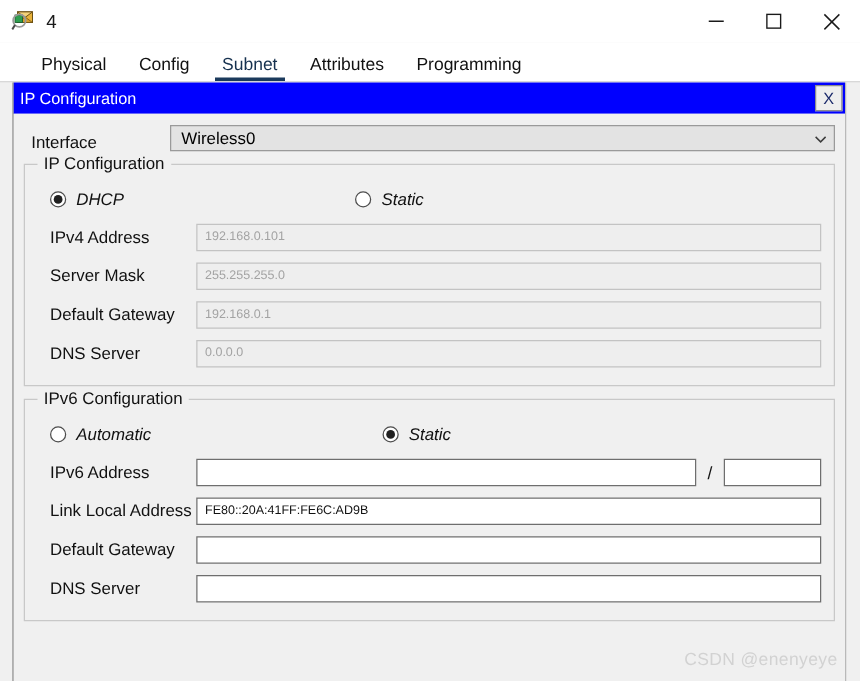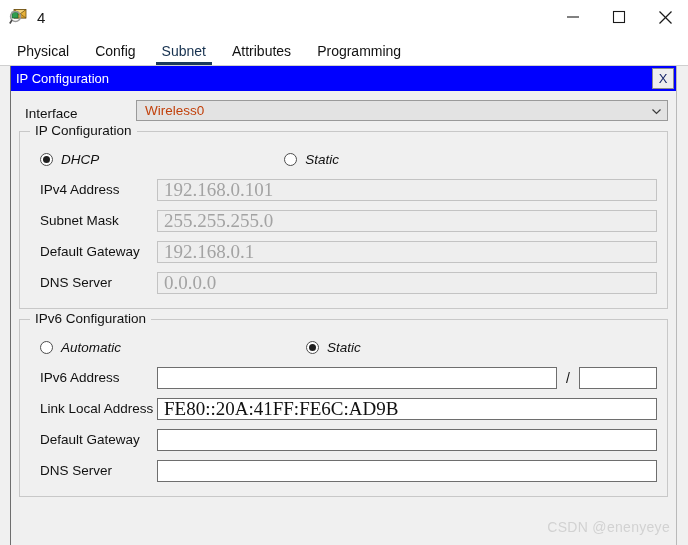--- a/index.html
+++ b/index.html
@@ -67,21 +67,21 @@
     background: transparent;
     border: none;
     cursor: default;
   }
   .win-btn svg { display: block; }
 
   
   .tabstrip-wrap {
     background: #ffffff;
     flex: 0 0 auto;
-    padding-left: 4px;
+    padding-left: 20px;
     padding-right: 10px;
   }
   .tabstrip {
     height: 31px;
     display: flex;
     align-items: flex-end;
     gap: 0px;
   }
   .tab {
     font-size: 14px;
@@ -188,21 +188,21 @@
     flex: 1 1 auto;
     height: 21px;
     background: #e3e3e3;
     border: 1px solid #9a9a9a;
     display: flex;
     align-items: center;
     justify-content: space-between;
     padding: 0 5px 0 8px;
     box-sizing: border-box;
     font-size: 13.5px;
-    color: #c2410c;
+    color: #000000;
     cursor: default;
   }
   .chev {
     width: 11px;
     height: 11px;
   }
 
   
   .groupbox {
     border: 1px solid #c8c8c8;
@@ -275,22 +275,22 @@
     color: #111;
     flex: 0 0 auto;
   }
   .textbox {
     flex: 1 1 auto;
     height: 22px;
     box-sizing: border-box;
     border: 1px solid #c3c3c3;
     background: #eeeeee;
     color: #a3a3a3;
-    font-size: 19px;
-    font-family: Liberation Serif, serif;
+    font-size: 10px;
+    font-family: Liberation Sans, sans-serif;
     padding: 0 6px;
     line-height: 20px;
     outline: none;
   }
   .textbox.enabled {
     border: 1px solid #6e6e6e;
     background: #ffffff;
     color: #111111;
   }
   .split-row {
@@ -412,21 +412,21 @@
               <span class="radio"></span>
               <span class="radio-label">Static</span>
             </div>
           </div>
 
           <div class="field-row">
             <span class="field-label">IPv4 Address</span>
             <input class="textbox" type="text" readonly="" value="192.168.0.101" style="">
           </div>
           <div class="field-row">
-            <span class="field-label">Subnet Mask</span>
+            <span class="field-label">Server Mask</span>
             <input class="textbox" type="text" readonly="" value="255.255.255.0" style="">
           </div>
           <div class="field-row">
             <span class="field-label">Default Gateway</span>
             <input class="textbox" type="text" readonly="" value="192.168.0.1" style="">
           </div>
           <div class="field-row">
             <span class="field-label">DNS Server</span>
             <input class="textbox" type="text" readonly="" value="0.0.0.0" style="">
           </div>

